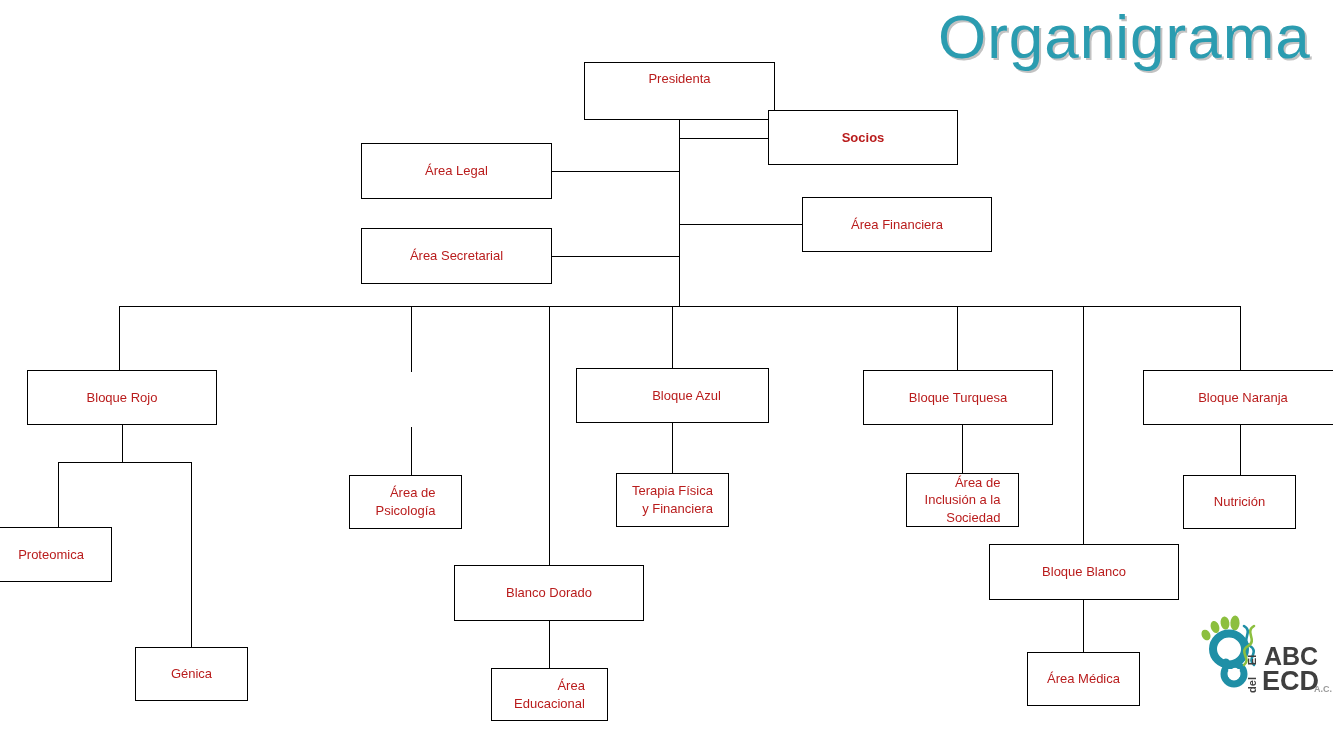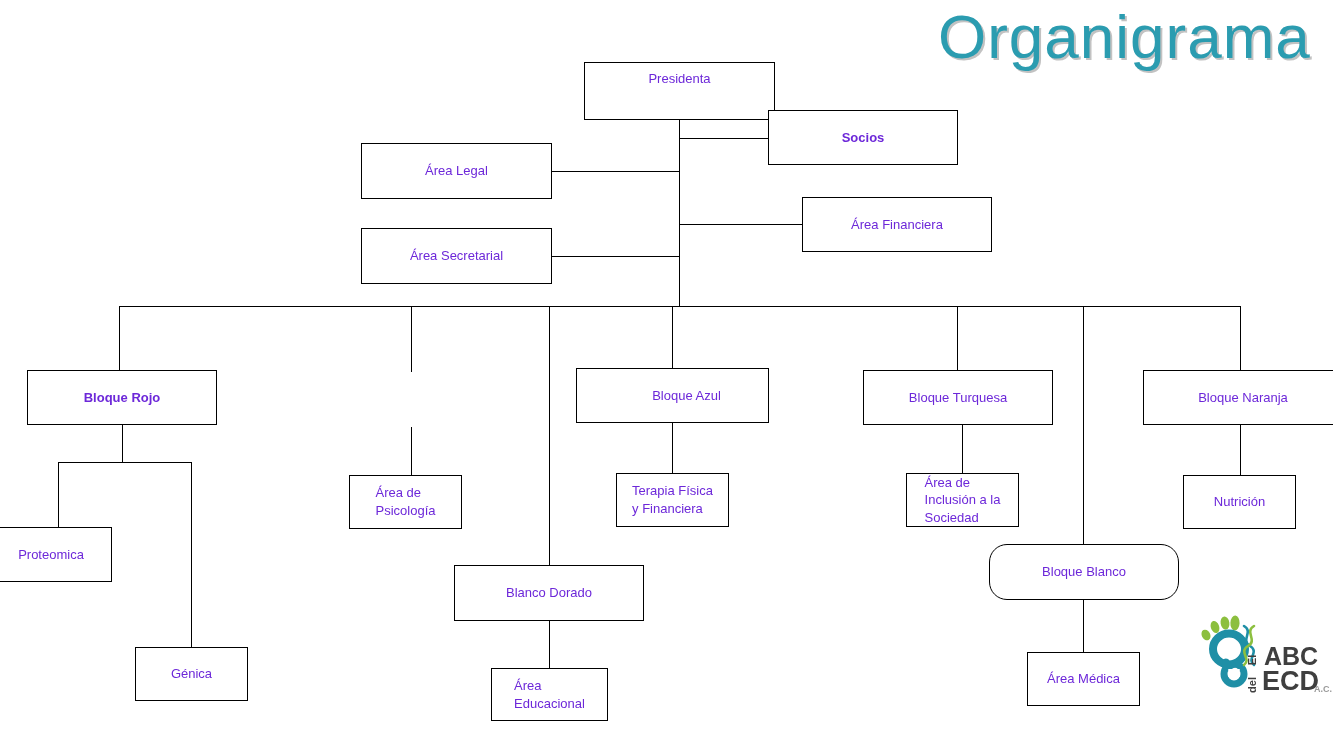--- a/index.html
+++ b/index.html
@@ -32,23 +32,23 @@
 
   
   .box {
     position: absolute;
     box-sizing: border-box;
     border: 1px solid #000000;
     background: #ffffff;
     display: flex;
     align-items: center;
     justify-content: center;
-    text-align: left;
+    text-align: right;
     font-size: 13px;
-    color: #6d28d9;
+    color: #b91c1c;
     line-height: 1.35;
     padding: 2px 4px;
     z-index: 3;
   }
   .box.top-text {
     align-items: flex-start;
     padding-top: 7px;
   }
   .box.bold { font-weight: bold; }
 
@@ -128,21 +128,21 @@
   </div>
 
   <div class="box" style="left: 802px; top: 197px; width: 190px; height: 55px; border-color: rgb(0, 0, 0);">
     <span>Área Financiera</span>
   </div>
 
   <div class="box" style="left: 361px; top: 228px; width: 191px; height: 56px; border-color: rgb(0, 0, 0);">
     <span>Área Secretarial</span>
   </div>
 
-  <div class="box" style="left: 27px; top: 370px; width: 190px; height: 55px; border-color: rgb(0, 0, 0); font-weight: bold;">
+  <div class="box" style="left: 27px; top: 370px; width: 190px; height: 55px; border-color: rgb(0, 0, 0);">
     <span>Bloque Rojo</span>
   </div>
 
 
   <div class="box" style="left: 576px; top: 368px; width: 193px; height: 55px; border-color: rgb(0, 0, 0); padding-left: 32px;">
     <span>Bloque Azul</span>
   </div>
 
   <div class="box" style="left: 863px; top: 370px; width: 190px; height: 55px; border-color: rgb(0, 0, 0);">
     <span>Bloque Turquesa</span>
@@ -183,21 +183,21 @@
   </div>
 
   <div class="box" style="left: 1183px; top: 475px; width: 113px; height: 54px; border-color: rgb(0, 0, 0);">
     <span>Nutrición</span>
   </div>
 
   <div class="box" style="left: 454px; top: 565px; width: 190px; height: 56px; border-color: rgb(0, 0, 0);">
     <span>Blanco Dorado</span>
   </div>
 
-  <div class="box" style="left: 989px; top: 544px; width: 190px; height: 56px; border-color: rgb(0, 0, 0); border-radius: 18px;">
+  <div class="box" style="left: 989px; top: 544px; width: 190px; height: 56px; border-color: rgb(0, 0, 0);">
     <span>Bloque Blanco</span>
   </div>
 
   <div class="box" style="left: 491px; top: 668px; width: 117px; height: 53px; border-color: rgb(0, 0, 0);">
     <div>
       <div>Área</div>
       <div>Educacional</div>
     </div>
   </div>
 

